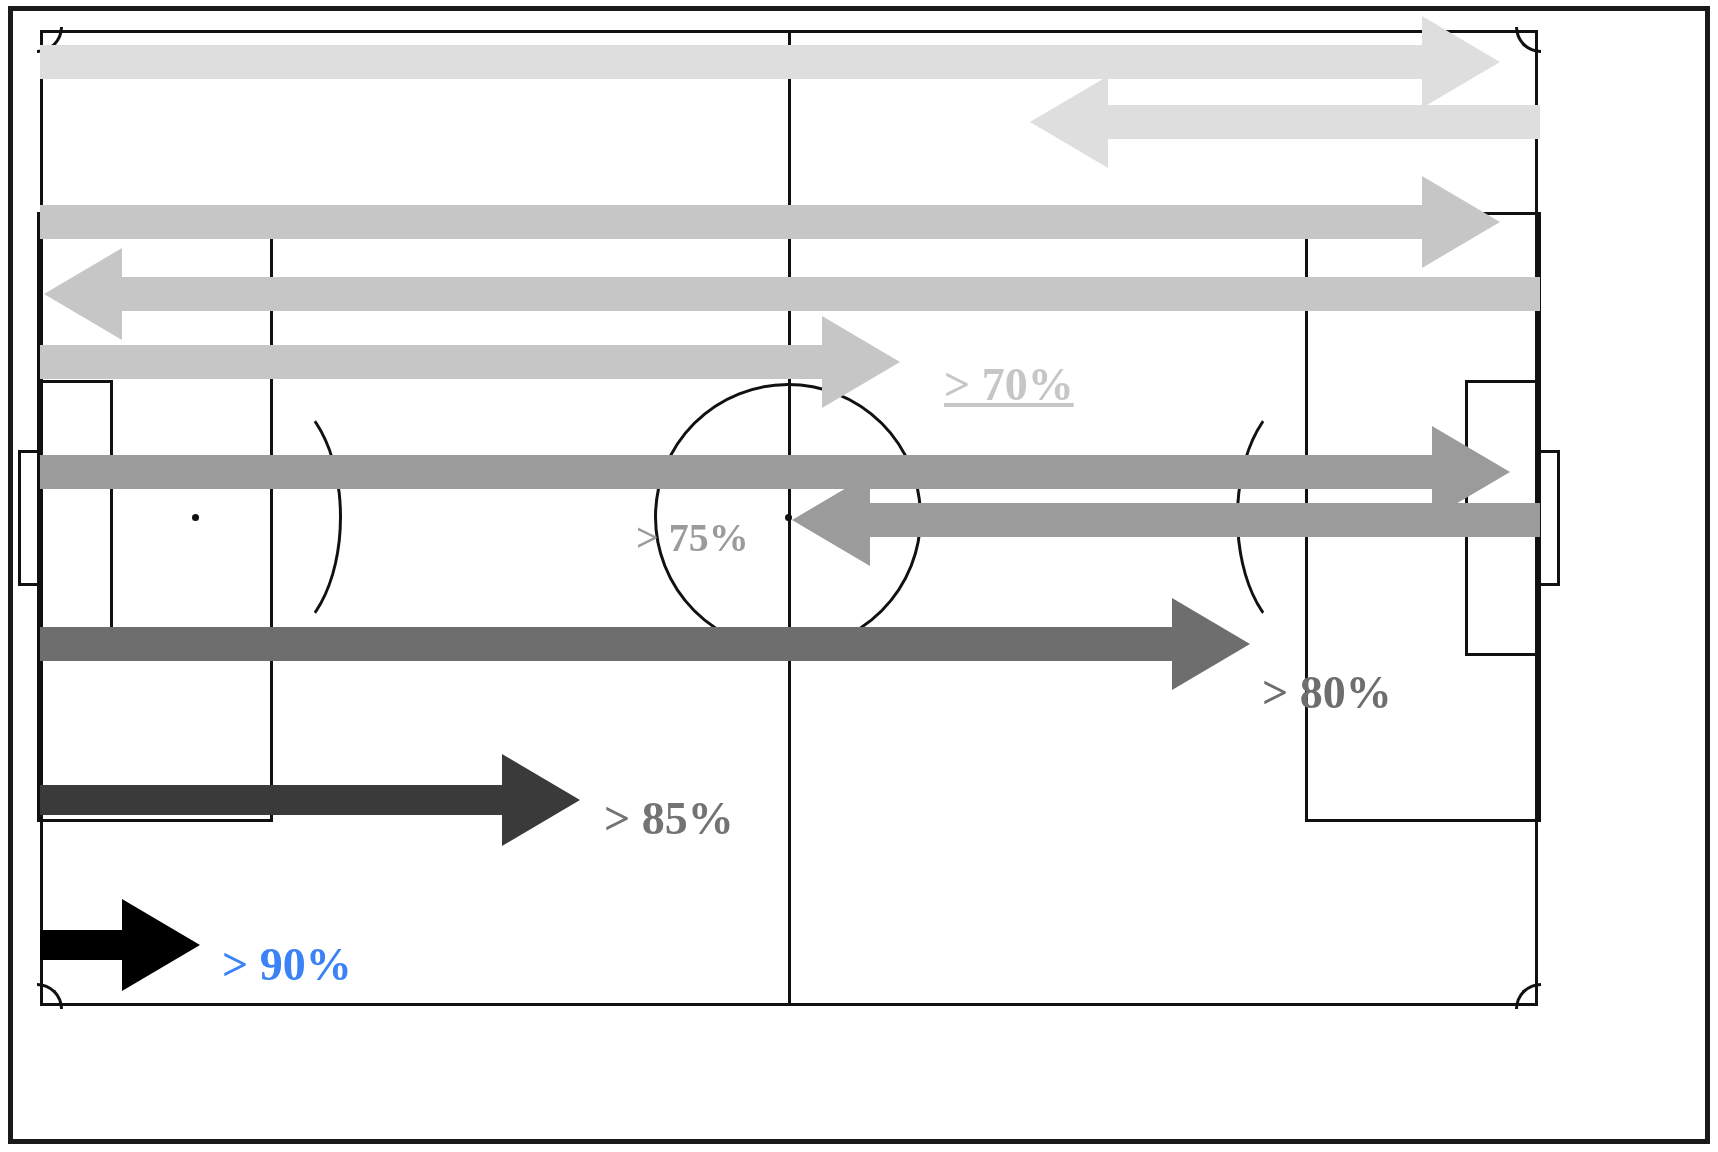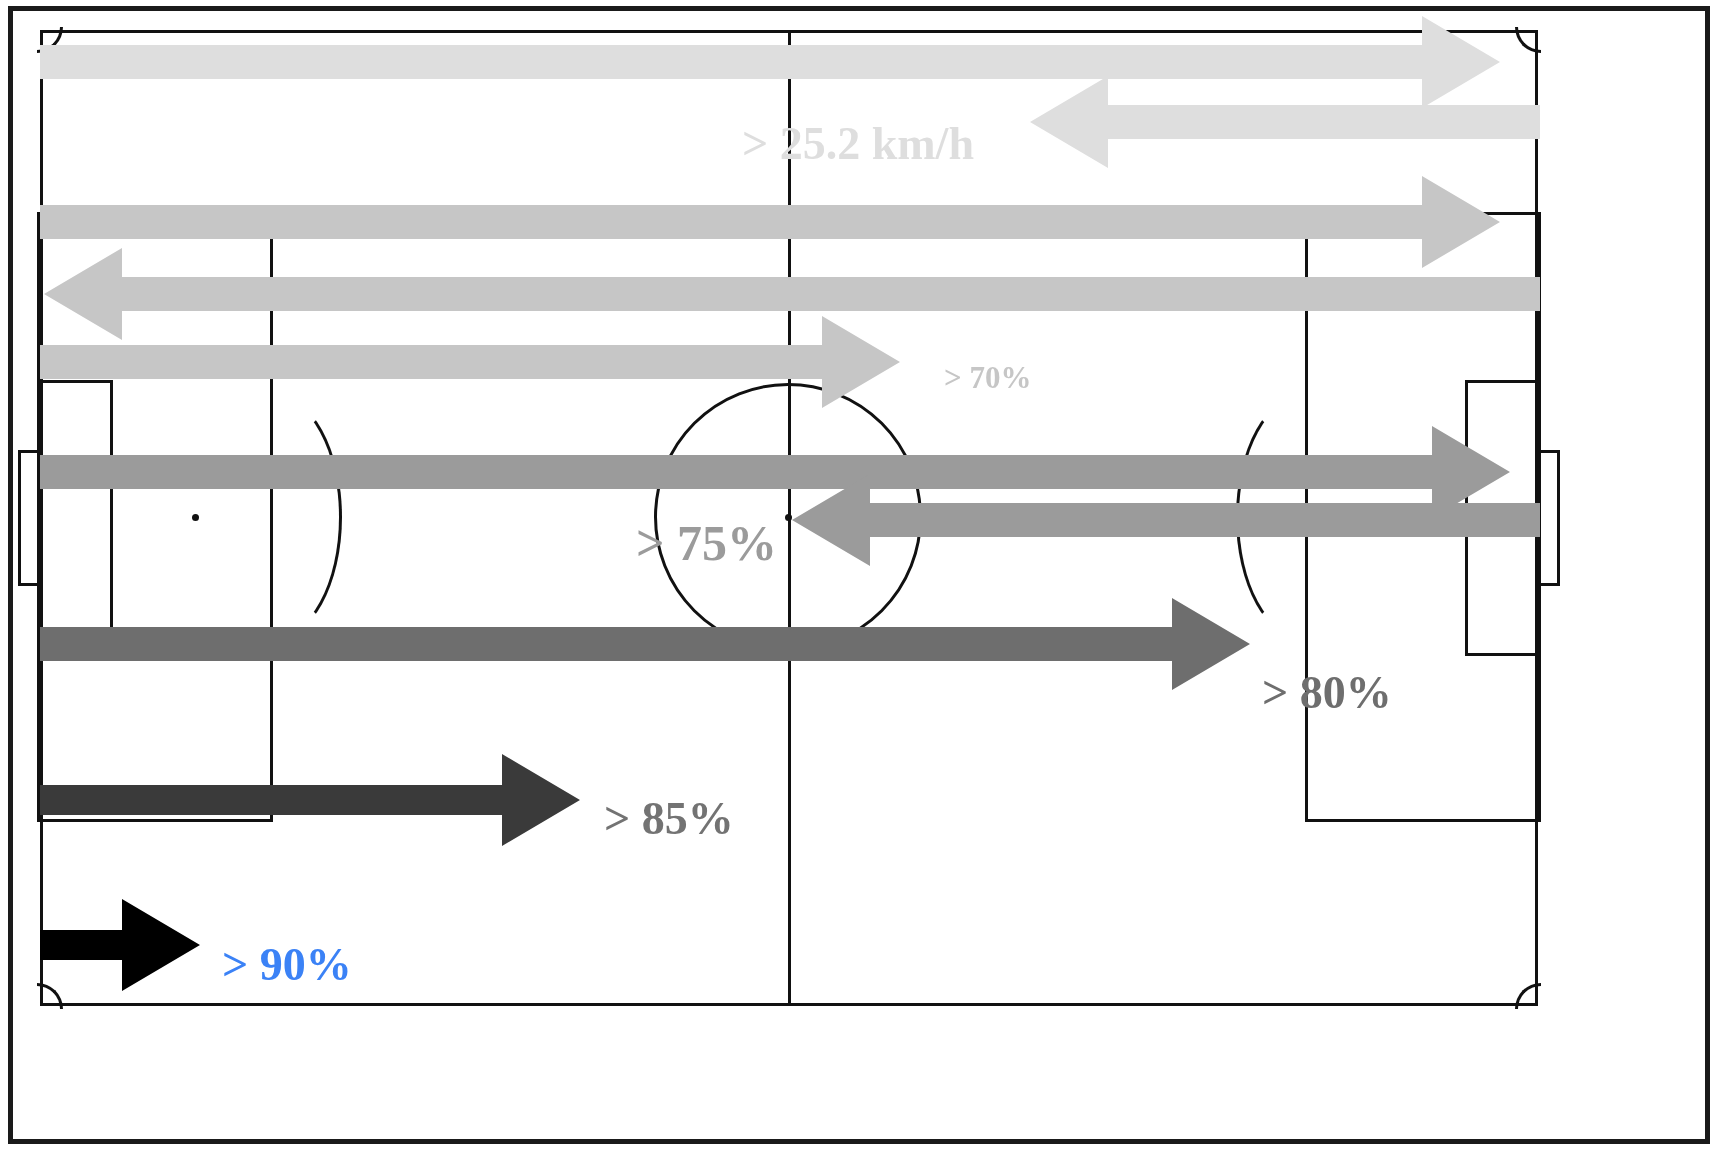--- a/index.html
+++ b/index.html
@@ -134,22 +134,22 @@
 
   
   .label{
     position:absolute;
     font-family:"Liberation Serif","DejaVu Serif",serif;
     font-weight:bold;
     white-space:nowrap;
     line-height:1;
   }
   #label-speed{font-size:46px;}
-  #label-70{font-size:31px;}
-  #label-75{font-size:50px;}
+  #label-70{font-size:46px;text-decoration:underline;}
+  #label-75{font-size:40px;}
   #label-80{font-size:46px;}
   #label-85{font-size:46px;}
   #label-90{font-size:46px;}
 </style>
 </head>
 <body>
 
 <div id="figure">
 
   <div id="outer-frame"></div>
@@ -230,21 +230,20 @@
           <polygon points="0,31 462,31 462,0 540,46 462,92 462,61 0,61" fill="#3a3a3a"></polygon>
         </svg>
       </div>
       <div class="arrow" style="left: 40px; top: 899px;">
         <svg width="160" height="92" viewBox="0 0 160 92">
           <polygon points="0,31 82,31 82,0 160,46 82,92 82,61 0,61" fill="#000000"></polygon>
         </svg>
       </div>
     </div>
 
-  <div class="label" id="label-speed" style="left:742px;top:121px;color:#dedede;">&gt; 25.2 km/h</div>
 
   <div class="label" id="label-70" style="left:944px;top:362px;color:#c6c6c6;">&gt; 70%</div>
 
   <div class="label" id="label-75" style="left:636px;top:518px;color:#9b9b9b;">&gt; 75%</div>
 
   <div class="label" id="label-80" style="left:1262px;top:641px;color:#6e6e6e;margin-top:29px;">&gt; 80%</div>
 
   <div class="label" id="label-85" style="left:604px;top:796px;color:#737373;">&gt; 85%</div>
 
   <div class="label" id="label-90" style="left:222px;top:942px;color:#3b82f6;">&gt; 90%</div>

